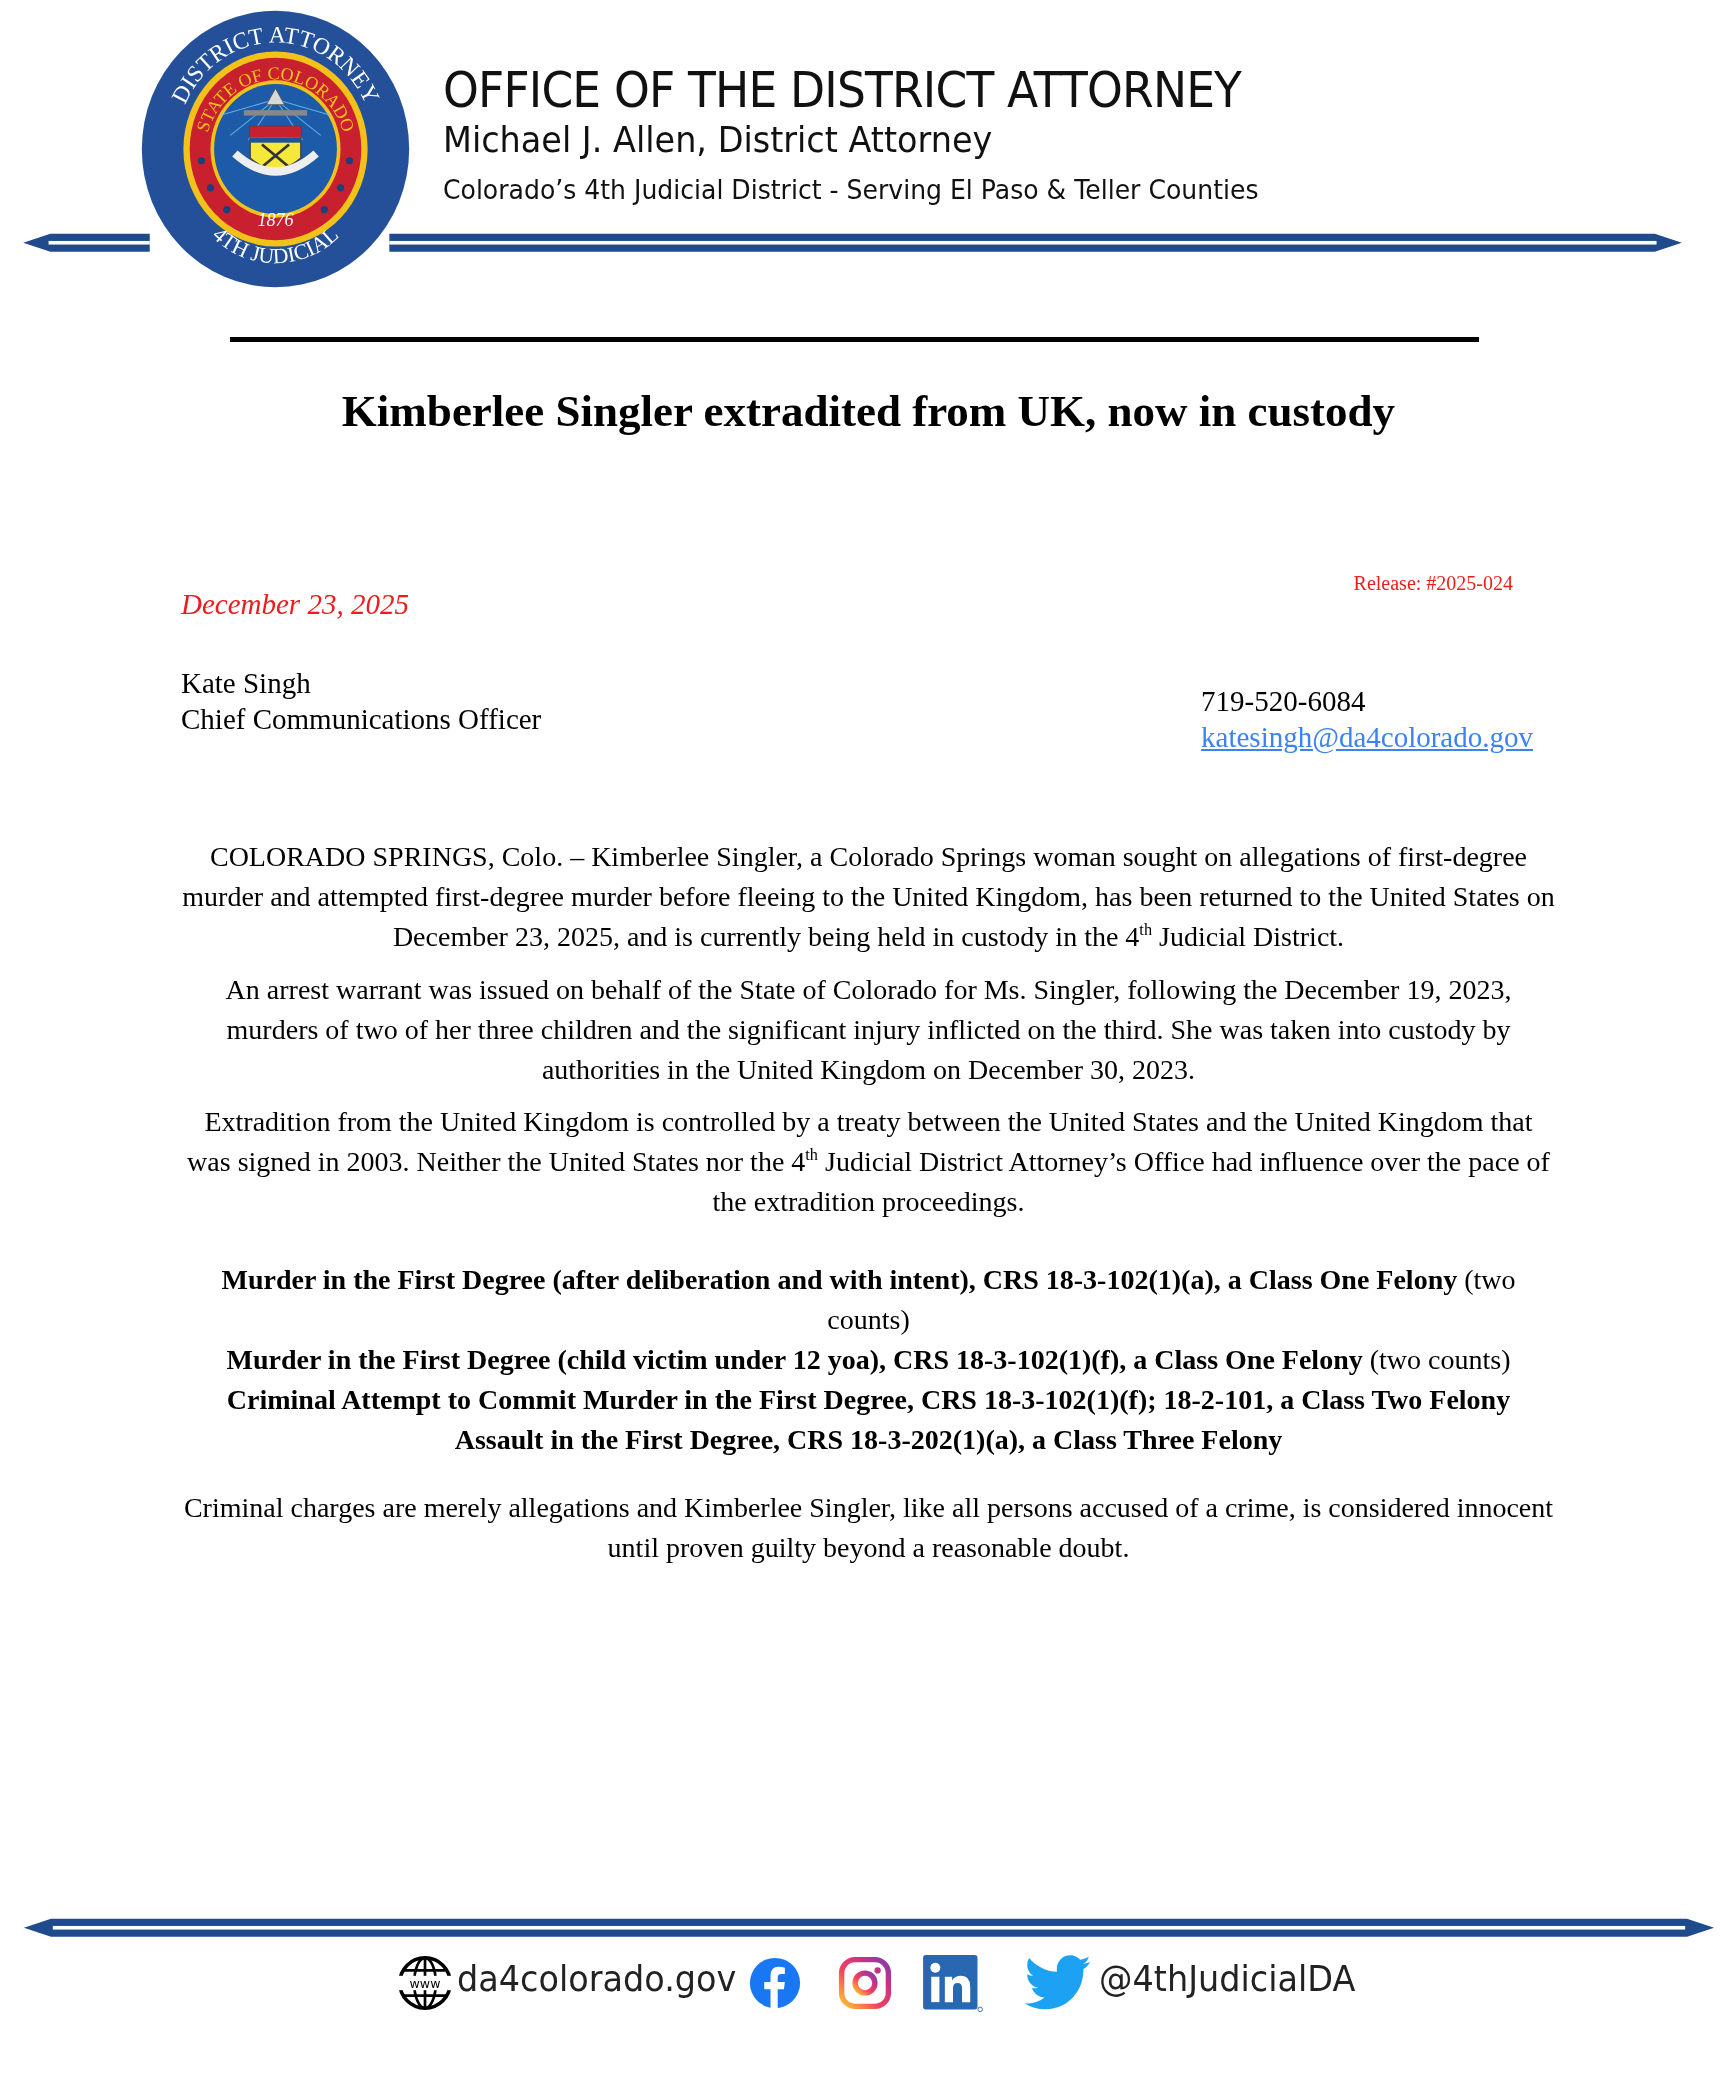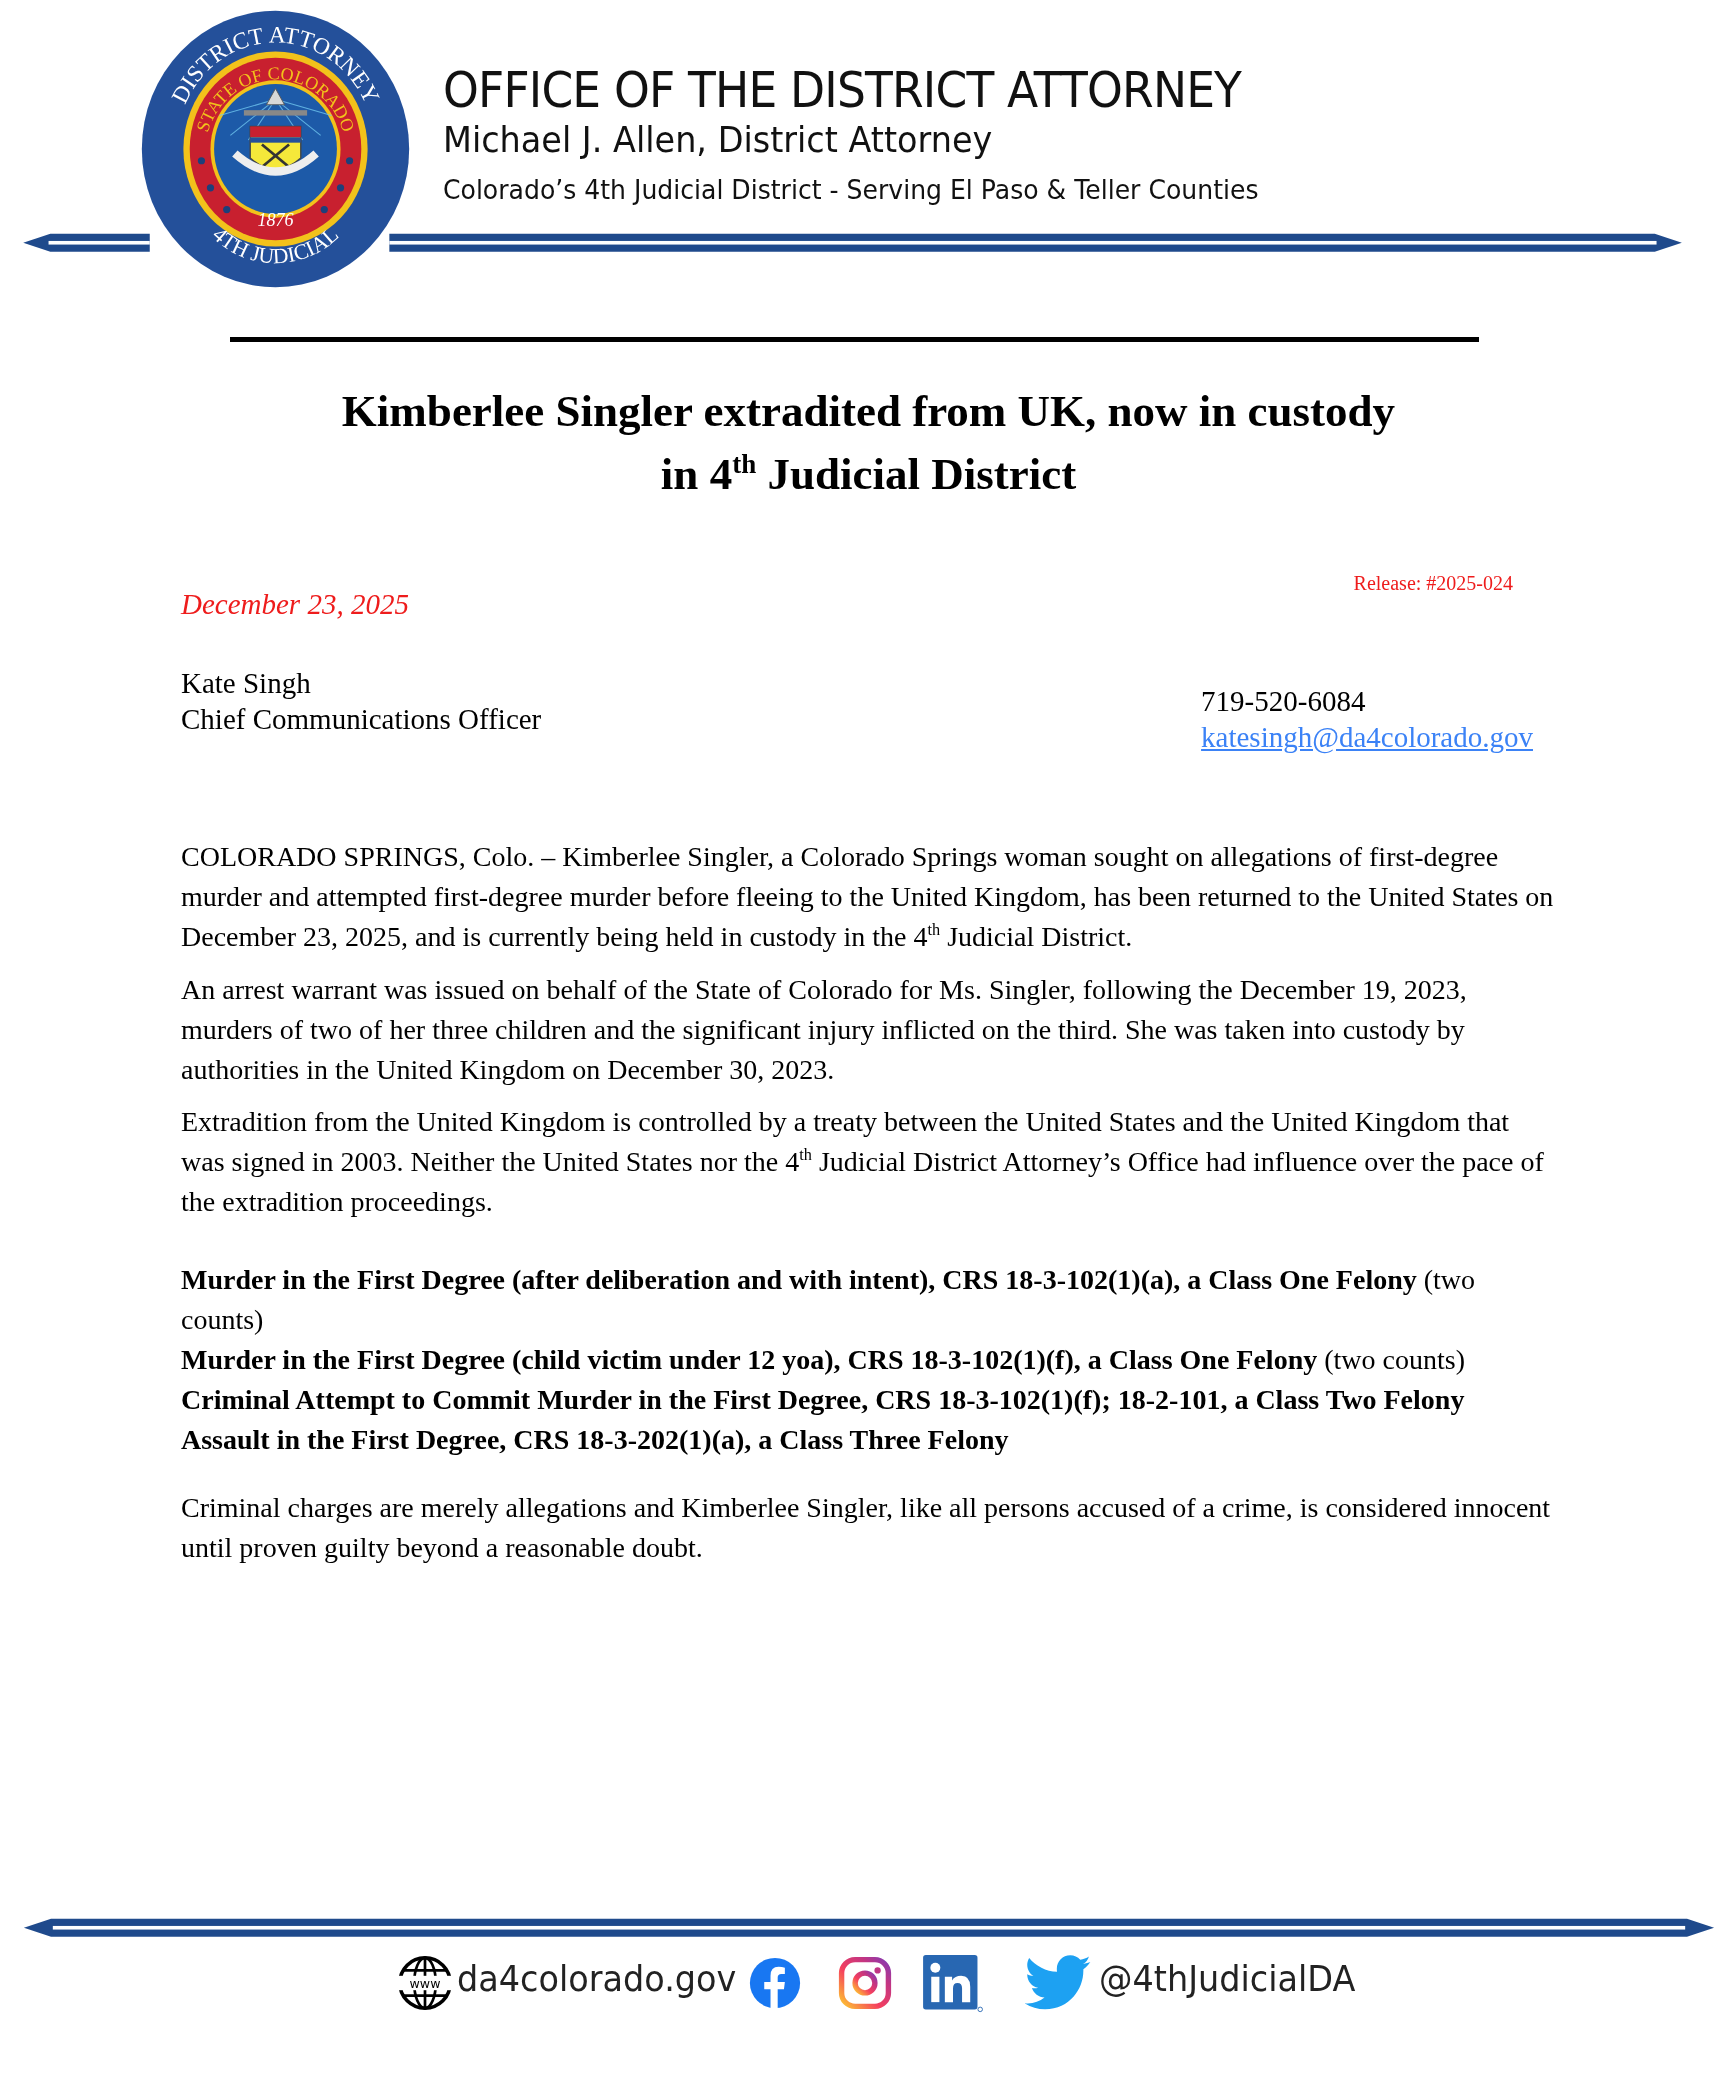--- a/index.html
+++ b/index.html
@@ -22,21 +22,21 @@
     #title sup { font-size: 27px; line-height: 0; vertical-align: 16.3px; }
 
     .red { color: #ee1c1c; }
     #date { left: 181px; top: 588px; font-size: 29px; font-style: italic; }
     #release { right: 224px; top: 572px; font-size: 20px; text-align: right; }
     #contact-name { left: 181px; top: 665px; font-size: 29px; line-height: 36px; }
     #contact-right { right: 204px; top: 683px; font-size: 29px; line-height: 36px; text-align: left; }
     #contact-right a { color: #3b82f6; text-decoration: underline; }
 
     #body { left: 181px; top: 837px; width: 1375px; font-size: 28px; line-height: 40px; }
-    #body p { margin: 0 0 12.7px 0; }
+    #body p { margin: 0 0 12.7px 0; text-align: center; }
     #body sup { font-size: 16.3px; line-height: 0; vertical-align: 11px; }
     #body .charges { margin-top: 38px; margin-bottom: 28px; }
     #body .charge { margin: 0; }
     #body .charge b { font-weight: 700; }
     .ficon { position: absolute; top: 1954px; }
     #site-text { left: 457px; top: 1958px; font-size: 36px; color: #222; white-space: nowrap; transform: scaleX(0.93); transform-origin: left; }
     #handle-text { left: 1099px; top: 1958px; font-size: 36px; color: #222; white-space: nowrap; transform: scaleX(0.93); transform-origin: left; }
   </style>
 </head>
 <body>
@@ -93,21 +93,20 @@
 
 <svg class="double-rule" style="left:389px; top:231px;" width="1295" height="23.5" viewBox="0 0 1432 26">
   <polygon points="0,3 1400,3 1430,13 1400,23 0,23" fill="#1f4a8c"></polygon>
   <rect x="0" y="11" width="1402" height="4" fill="#fff"></rect>
 </svg>
 
 <div id="title-rule" class="abs"></div>
 
 <div id="title" class="abs serif">
   <div>Kimberlee Singler extradited from UK, now in custody</div>
-  <div><span>in 4</span><sup>th</sup><span> Judicial District</span></div>
 </div>
 
 <div id="date" class="abs serif red">December 23, 2025</div>
 <div id="release" class="abs serif red">Release: #2025-024</div>
 
 <div id="contact-name" class="abs serif">
   <div>Kate Singh</div>
   <div>Chief Communications Officer</div>
 </div>
 <div id="contact-right" class="abs serif">

